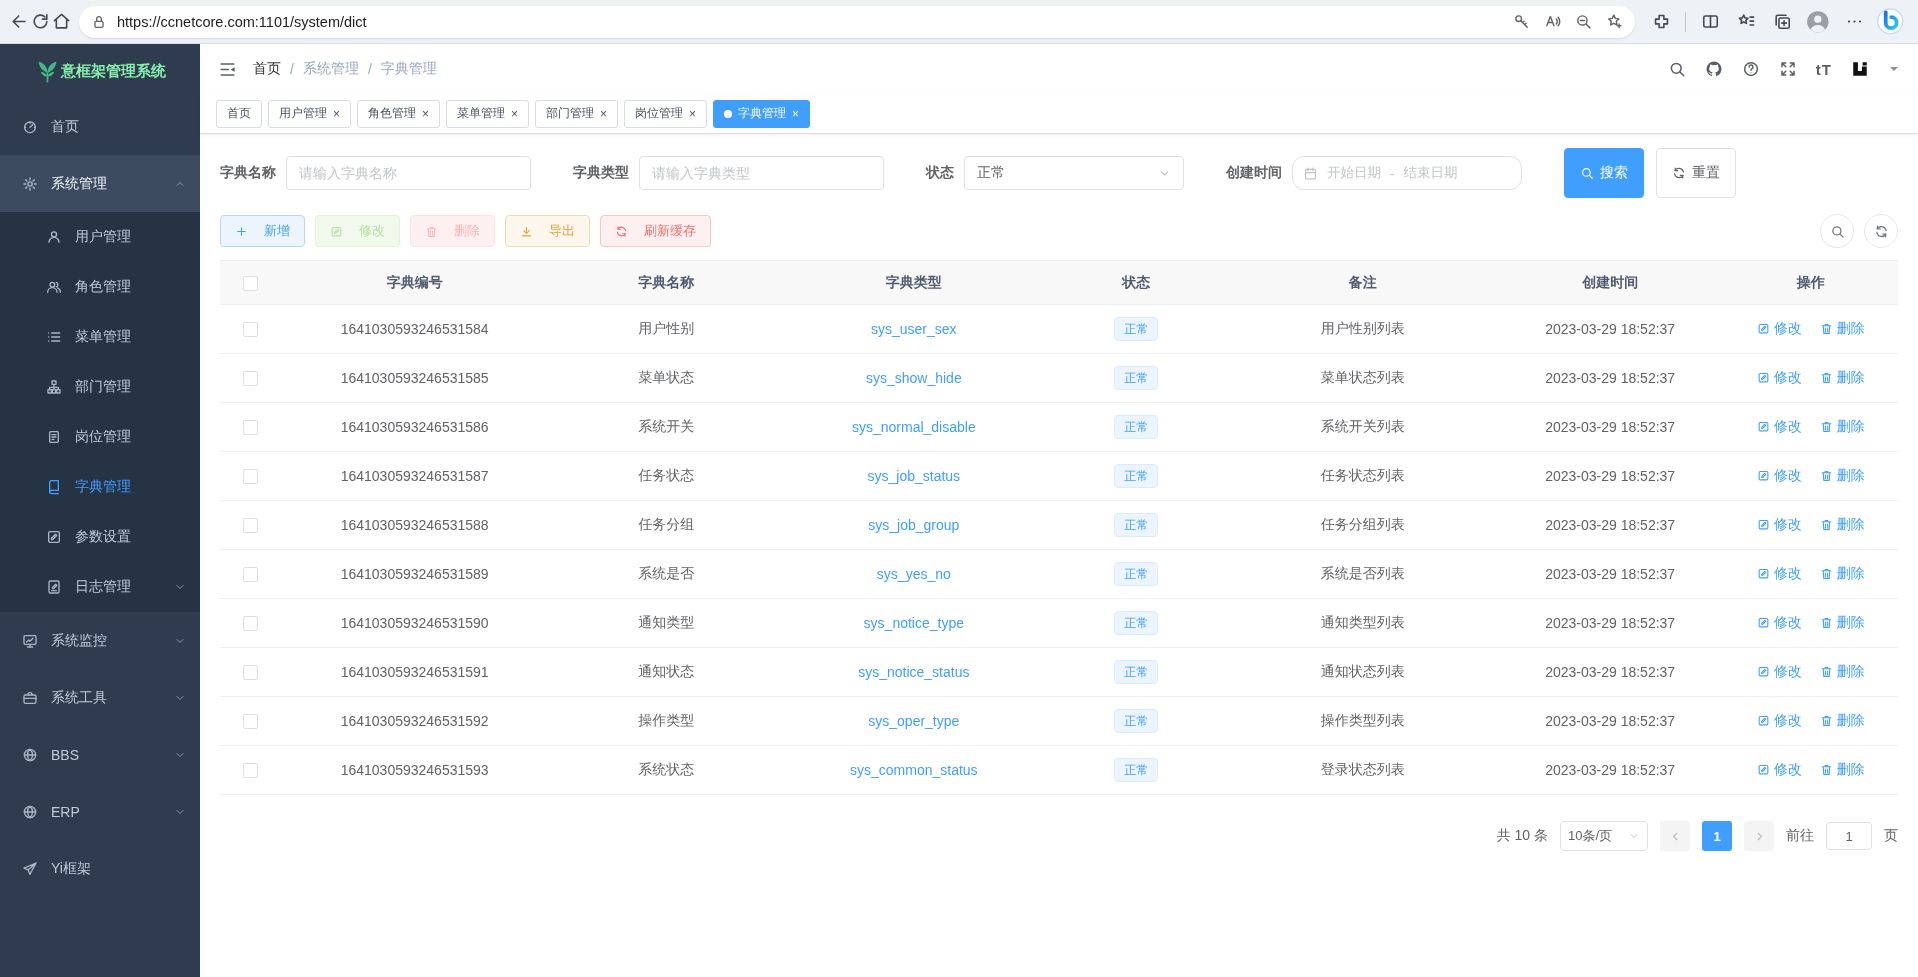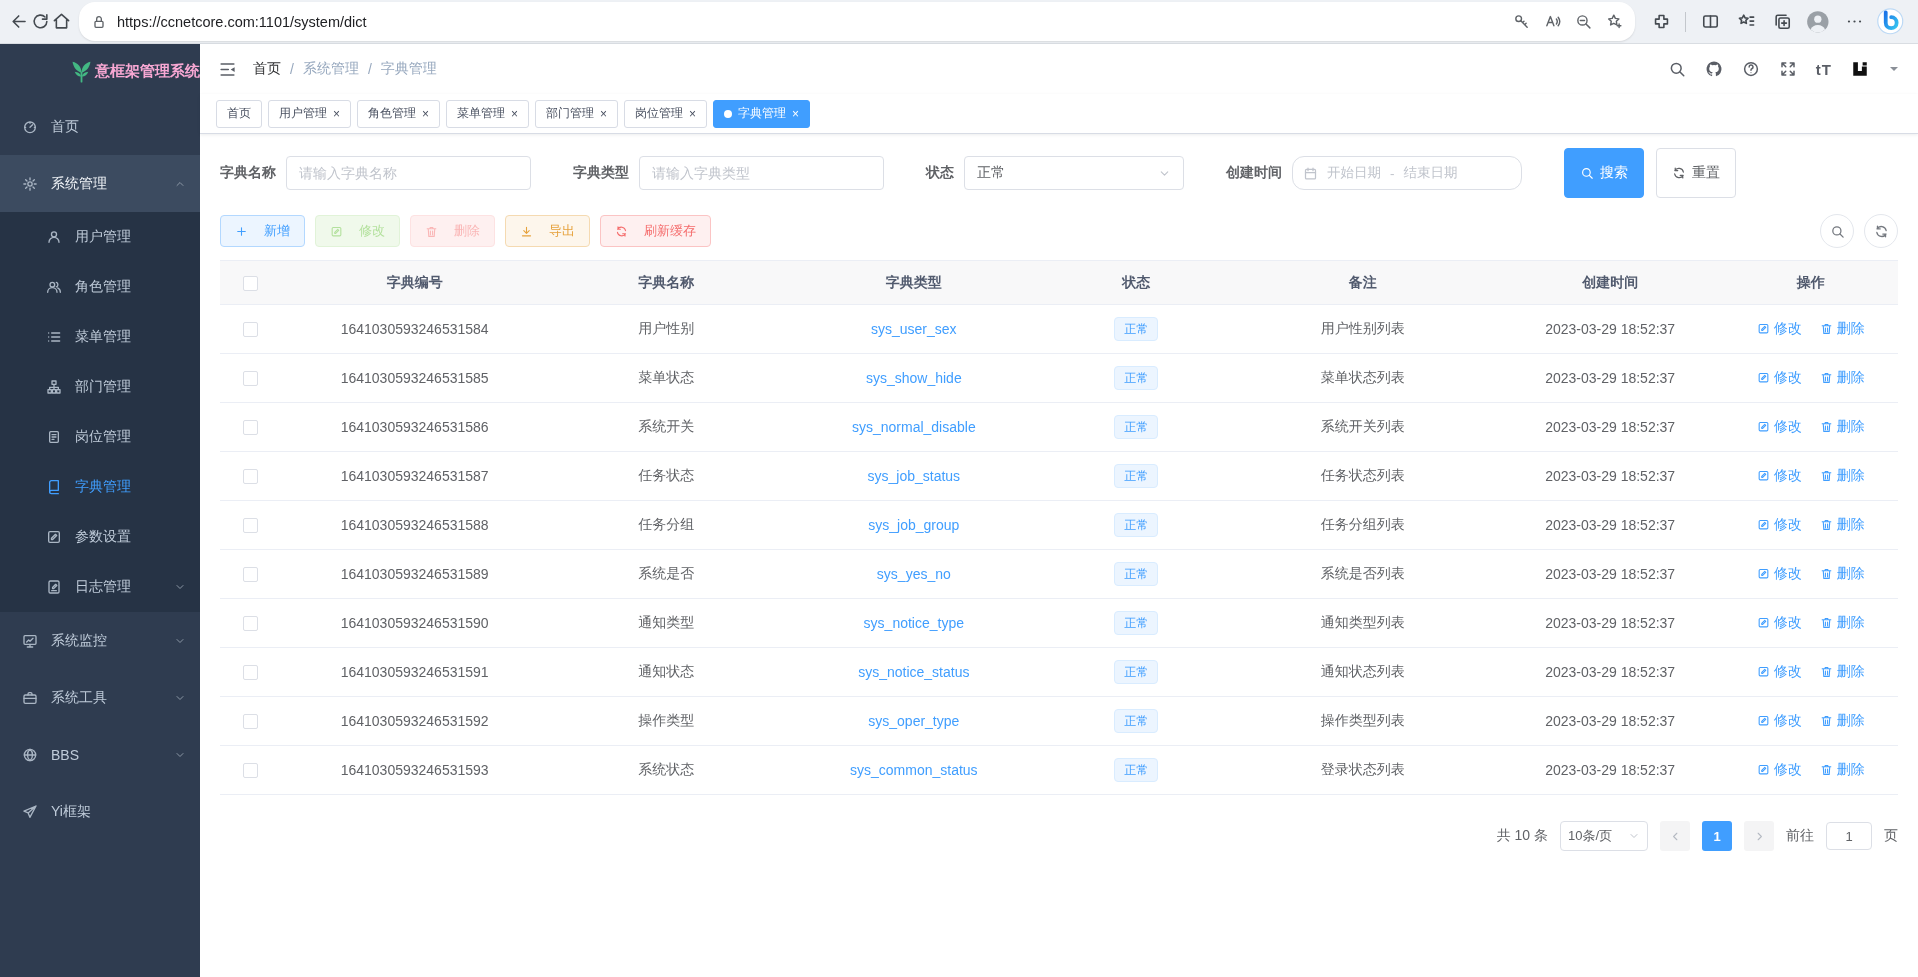--- a/index.html
+++ b/index.html
@@ -9,40 +9,40 @@
     font-family:"Liberation Sans","DejaVu Sans",sans-serif; color:#606266;
   }
   svg { display:block; }
 
   
   .chrome { height:44px; background:#eef1f5; border-bottom:1px solid #d9dde2;
             display:flex; align-items:center; padding:0 10px; }
   .cicon { width:36px; height:34px; border-radius:6px; display:flex; align-items:center;
            justify-content:center; color:#444a50; font-size:19px; cursor:pointer; flex:none; }
   .cicon svg { width:1em; height:1em; }
-  .urlbar { flex:1; height:39px; background:#fff; border-radius:16px; margin:0 8px;
+  .urlbar { flex:1; height:32px; background:#fff; border-radius:16px; margin:0 8px;
             display:flex; align-items:center; padding:0 12px; box-shadow:0 1px 2px rgba(0,0,0,.10); }
   .urlbar .uicon { color:#5f6368; font-size:16px; display:flex; }
   .urlbar .uicon svg{ width:1em; height:1em; }
   .urlbar .url { flex:1; margin-left:10px; font-size:14.5px; color:#202124; white-space:nowrap;
                  overflow:hidden; }
   .inline-icons { display:flex; align-items:center; gap:14px; color:#5f6368; font-size:17px; }
   .inline-icons .cicon{ width:auto; height:auto; }
   .chrome-right { display:flex; align-items:center; }
   .vdiv { width:1px; height:20px; background:#c3c7cc; margin:0 6px; }
   .avatar-wrap svg{ width:1.35em; height:1.35em; }
   .copilot svg { width:1.5em; height:1.5em; }
 
   
   .app { display:flex; height:933px; }
 
   
   .sidebar { width:200px; flex:none; background:#2f3c50; color:#bfcbd9; overflow:hidden; }
-  .logo { height:54px; display:flex; align-items:center; justify-content:flex-end; 
-          color:#f9a8d4; font-weight:bold; font-size:15px; }
+  .logo { height:54px; display:flex; align-items:center; justify-content:center; 
+          color:#86efac; font-weight:bold; font-size:15px; }
   .side-item { height:57px; display:flex; align-items:center; gap:13px; padding:0 14px 0 22px;
                font-size:14px; cursor:pointer; white-space:nowrap; }
   .side-item .mi { font-size:16px; color:#aab6c4; display:flex; }
   .side-item .mi svg{ width:1em; height:1em; }
   .side-item.highlight { background:#3c4b60; color:#f1f4f8; }
   .side-item.sub { height:50px; padding-left:46px; background:#263345; }
   .side-item.active { color:#409eff; }
   .side-item.active .mi { color:#409eff; }
   .side-item .arrow { margin-left:auto; font-size:12px; color:#8b97a5; display:flex; }
   .side-item .arrow svg{ width:1em; height:1em; }
@@ -403,20 +403,34 @@
           </span>
         </div>
         <div class="side-item">
           <span class="mi">
             <svg viewBox="0 0 24 24" width="1em" height="1em" fill="none" stroke="currentColor" stroke-width="2" stroke-linecap="round" stroke-linejoin="round">
               <circle cx="12" cy="12" r="8.5"></circle>
               <path d="M3.5 12h17M12 3.5c2.5 2.2 3.8 5.2 3.8 8.5s-1.3 6.3-3.8 8.5c-2.5-2.2-3.8-5.2-3.8-8.5S9.5 5.7 12 3.5z"></path>
             </svg>
           </span>
           <span>BBS</span>
+          <span class="arrow">
+            <svg viewBox="0 0 24 24" width="1em" height="1em" fill="none" stroke="currentColor" stroke-width="2" stroke-linecap="round" stroke-linejoin="round">
+              <path d="M6 9l6 6 6-6"></path>
+            </svg>
+          </span>
+        </div>
+        <div class="side-item">
+          <span class="mi">
+            <svg viewBox="0 0 24 24" width="1em" height="1em" fill="none" stroke="currentColor" stroke-width="2" stroke-linecap="round" stroke-linejoin="round">
+              <circle cx="12" cy="12" r="8.5"></circle>
+              <path d="M3.5 12h17M12 3.5c2.5 2.2 3.8 5.2 3.8 8.5s-1.3 6.3-3.8 8.5c-2.5-2.2-3.8-5.2-3.8-8.5S9.5 5.7 12 3.5z"></path>
+            </svg>
+          </span>
+          <span>ERP</span>
           <span class="arrow">
             <svg viewBox="0 0 24 24" width="1em" height="1em" fill="none" stroke="currentColor" stroke-width="2" stroke-linecap="round" stroke-linejoin="round">
               <path d="M6 9l6 6 6-6"></path>
             </svg>
           </span>
         </div>
         <div class="side-item">
           <span class="mi">
             <svg viewBox="0 0 24 24" width="1em" height="1em" fill="none" stroke="currentColor" stroke-width="2" stroke-linecap="round" stroke-linejoin="round">
               <path d="M21 3L3 10.8l6.2 2.6L11.8 20zM21 3L9.2 13.4"></path>

